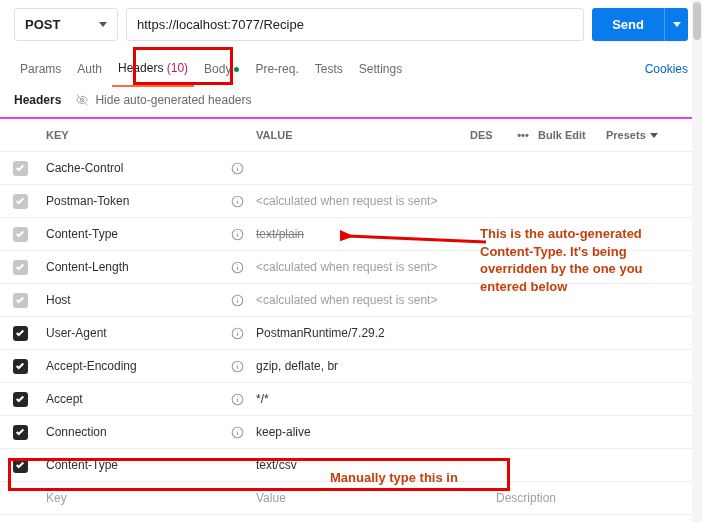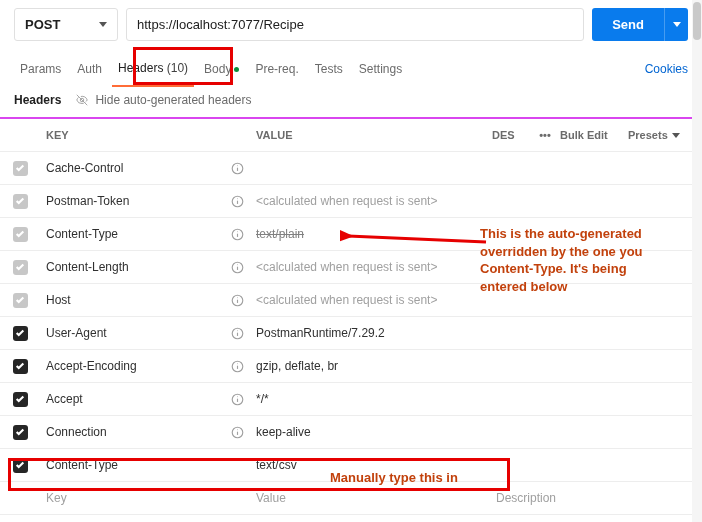--- a/index.html
+++ b/index.html
@@ -81,21 +81,21 @@
     position: relative;
   }
   .tab {
     padding: 4px 6px 10px 6px;
     cursor: pointer;
   }
   .tab.active {
     color: #212121;
     border-bottom: 2px solid #ff6c37;
   }
-  .tab .count { color: #404040; }
+  .tab .count { color: #be185d; }
   .tab .dot {
     display: inline-block; width: 5px; height: 5px; border-radius: 50%;
     background: #0a8f3c; margin-left: 3px; vertical-align: middle;
   }
   .cookies-link {
     margin-left: auto;
     color: #0265d2;
     font-weight: 500;
     cursor: pointer;
     padding: 4px 0 10px 0;
@@ -141,21 +141,21 @@
     font-size: 11px;
   }
   .cell-chk { width: 40px; display: flex; justify-content: center; }
   .cell-key { width: 210px; padding: 7px 6px; color: #6b6b6b; display:flex; align-items:center; gap:8px;}
   .hrow.head .cell-key { color:#6b6b6b; }
   .hrow:not(.head) .cell-key { color:#303030; }
   .cell-val { flex: 1; padding: 7px 6px; color: #6b6b6b; display:flex; align-items:center; gap:6px;}
   .cell-desc { width: 40px; padding: 7px 2px; color:#6b6b6b; font-weight:600; font-size:11px;}
   .cell-dots { width: 30px; color:#6b6b6b; text-align:center; font-weight:700; cursor:pointer;}
   .cell-bulk { width: 68px; color:#6b6b6b; font-weight:600; font-size:11px; cursor:pointer;}
-  .cell-presets { width: 74px; color:#6b6b6b; font-weight:600; font-size:11px; display:flex; align-items:center; gap:4px; cursor:pointer;}
+  .cell-presets { width: 96px; color:#6b6b6b; font-weight:600; font-size:11px; display:flex; align-items:center; gap:4px; cursor:pointer;}
 
   .hrow.body .cell-val, .hrow.body .cell-key { color:#303030; }
   .hrow.body .cell-val.muted, .hrow.placeholder .cell-key, .hrow.placeholder .cell-val { color:#a0a0a0; }
 
   .info-icn {
     margin-left: auto;
     width: 14px; height: 14px;
     display:inline-flex; align-items:center; justify-content:center;
   }
   .info-icn svg { width:13px; height:13px; stroke:#a0a0a0; fill:none; stroke-width:1.4;}
@@ -491,22 +491,22 @@
   <div class="hrow placeholder">
     <div class="cell-chk"></div>
     <div class="cell-key">Key</div>
     <div class="cell-val">Value</div>
     <div style="width:212px; padding:7px 6px; color:#a0a0a0;">Description</div>
   </div>
 </div>
 
 <div class="annot annot1">
   <div>This is the auto-generated</div>
+  <div>Content-Type. It's being</div>
   <div>overridden by the one you</div>
-  <div>Content-Type. It's being</div>
   <div>entered below</div>
 </div>
 <div class="annot annot2">Manually type this in</div>
 <div class="redbox-row"></div>
 
 <svg class="arrow" style="left:340px; top:228px; width:150px; height:20px;">
   <defs>
       <marker id="ah" markerWidth="10" markerHeight="8" refX="2" refY="4" orient="auto">
         <path d="M10 0 L0 4 L10 8 Z" fill="#e60000"></path>
       </marker>

